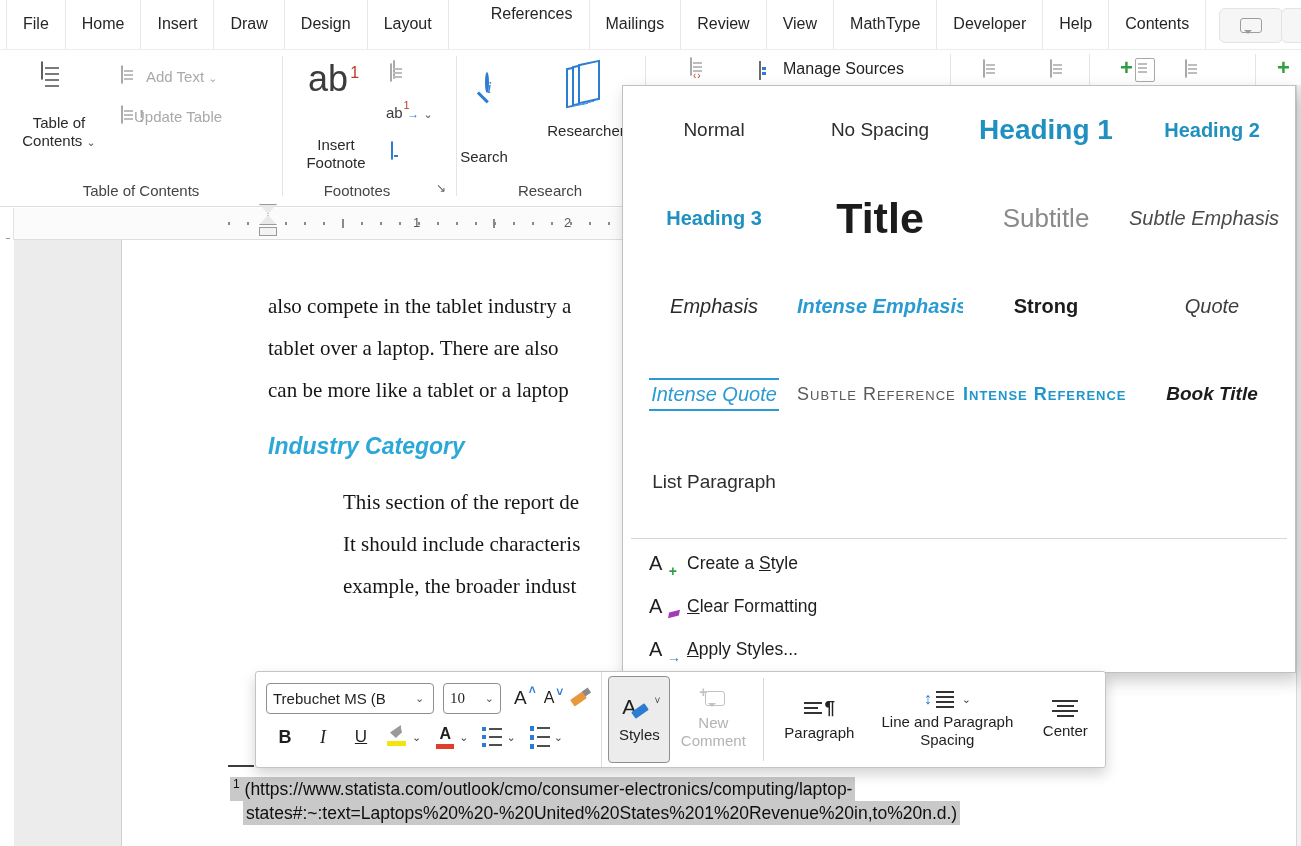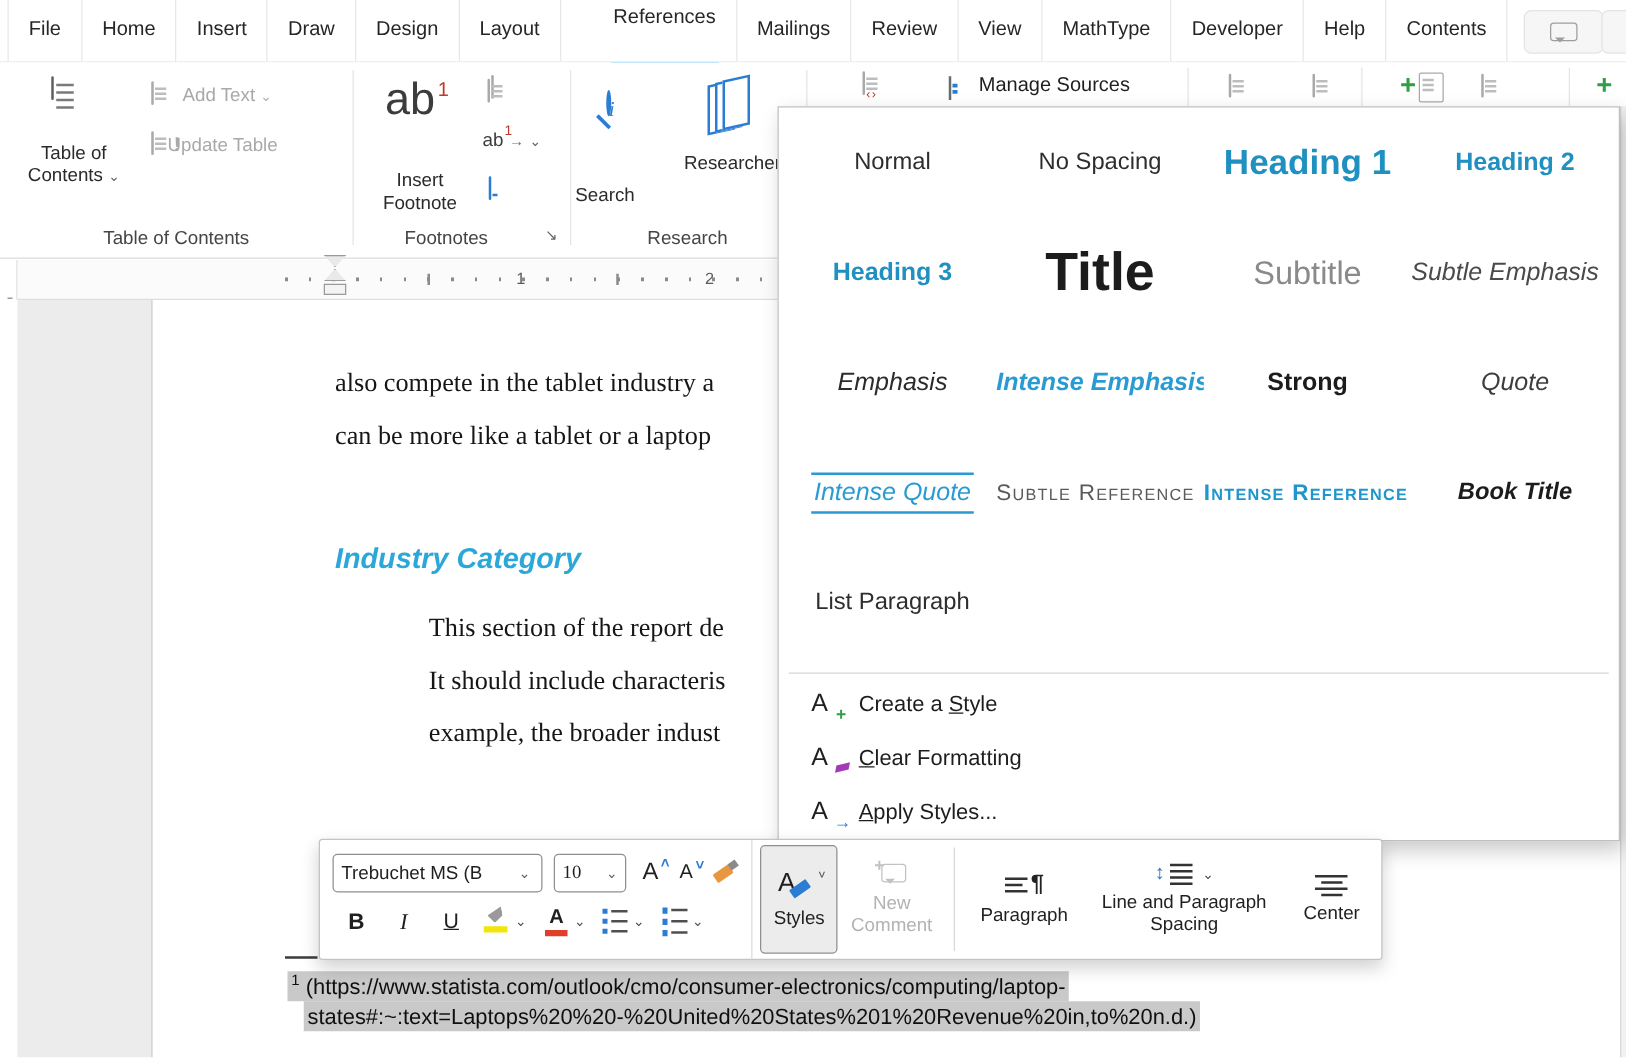--- a/index.html
+++ b/index.html
@@ -351,20 +351,21 @@
   <div class="bx"></div>
 </div>
 <div class="vruler">
     <div class="ticks"></div>
   </div>
 
 <div class="canvas">
   <div class="margin-strip"></div>
   <div class="doc-body">
     <div>also compete in the tablet industry a</div>
+    <div>tablet over a laptop. There are also</div>
     <div>can be more like a tablet or a laptop</div>
   </div>
   <div class="doc-heading">Industry Category</div>
   <div class="doc-para">
     <div>This section of the report de</div>
     <div>It should include characteris</div>
     <div>example, the broader indust</div>
   </div>
 </div>
 <div class="fn-sep"></div>

